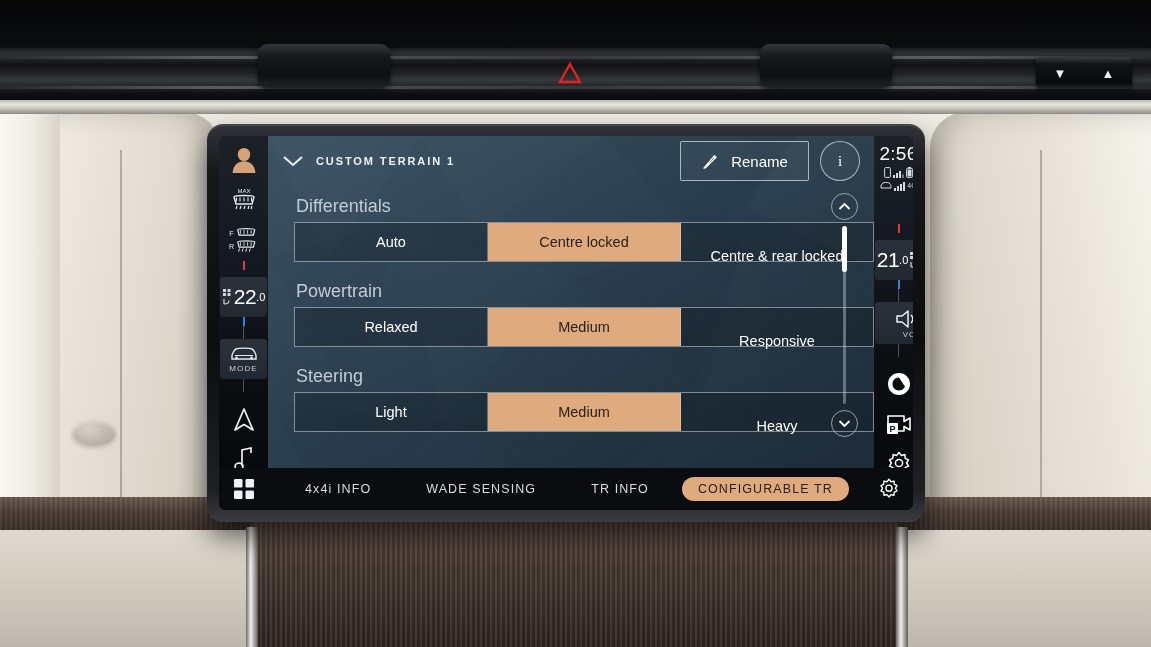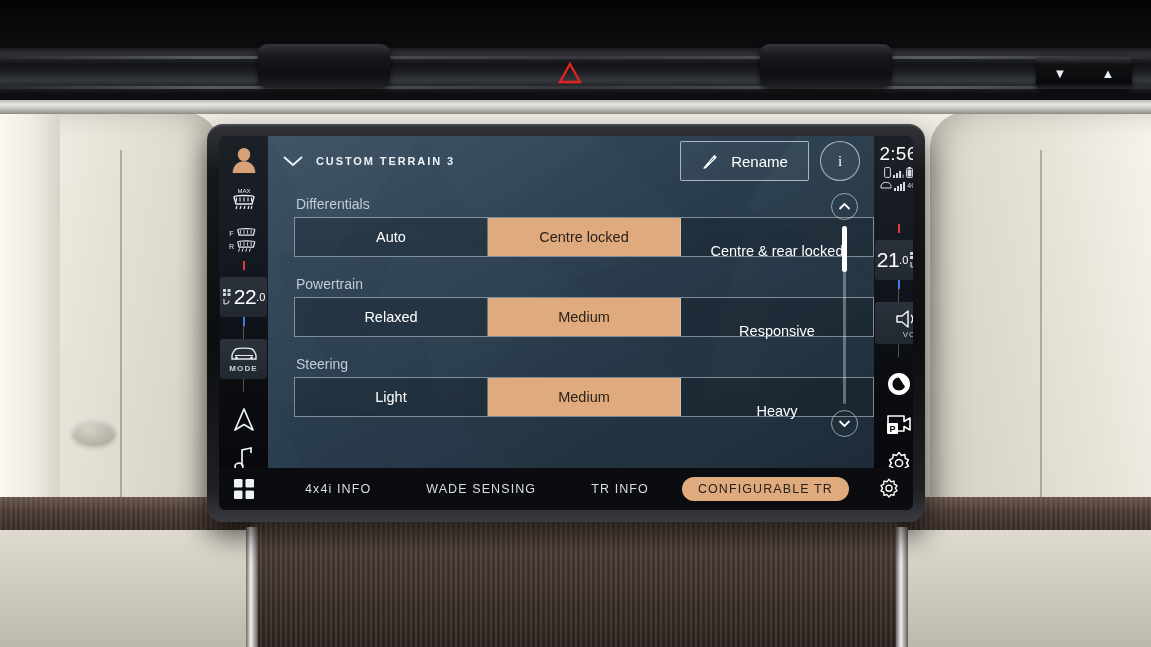--- a/index.html
+++ b/index.html
@@ -73,21 +73,21 @@
     background:linear-gradient(180deg,#2b323b 0%,#222830 100%);
     display:flex;align-items:center;justify-content:center;color:#fff;position:relative;}
   .temp-main{font-size:21px;letter-spacing:-.5px;}
   .temp-dec{font-size:11px;}
   .tick-red{width:2px;height:9px;background:#e03b3b;margin-top:4px;}
   .tick-blue{width:2px;height:9px;background:#3b7fe0;}
   .tick-line{width:1px;height:13px;background:rgba(255,255,255,.28);}
   .mode-tile{margin-top:0;width:47px;height:40px;border-radius:3px;
     background:linear-gradient(180deg,#2b323b 0%,#222830 100%);
     display:flex;flex-direction:column;align-items:center;justify-content:center;gap:1px;}
-  .mode-lbl{font-size:8px;letter-spacing:1.1px;color:#c9ced6;font-weight:bold;}
+  .mode-lbl{font-size:8px;letter-spacing:1.1px;color:#c9ced6;}
   .vol-tile{width:47px;height:42px;border-radius:3px;
     background:linear-gradient(180deg,#2b323b 0%,#222830 100%);
     display:flex;flex-direction:column;align-items:flex-end;justify-content:center;gap:0;}
   .vol-lbl{font-size:8px;letter-spacing:1.1px;color:#c9ced6;}
   .clock{margin-top:7px;color:#fff;font-size:19px;letter-spacing:.3px;}
   .status-rows{margin-top:2px;display:flex;flex-direction:column;gap:2px;align-items:center;}
   .status-row{display:flex;align-items:center;gap:2px;height:11px;}
   .net-lbl{font-size:7px;color:#d7dce3;letter-spacing:.2px;}
   .spacer{flex:1;}
 
@@ -99,21 +99,21 @@
   .chev-btn{width:26px;height:26px;display:flex;align-items:center;justify-content:center;}
   .title{margin-left:10px;color:#eef2f6;font-size:11px;letter-spacing:1.9px;font-weight:bold;}
   .rename-btn{margin-left:auto;width:127px;height:38px;border:1px solid rgba(214,226,236,.72);
     border-radius:2px;display:flex;align-items:center;justify-content:center;gap:11px;
     background:rgba(255,255,255,.045);}
   .rename-lbl{color:#fff;font-size:15px;}
   .info-btn{margin-left:11px;width:38px;height:38px;border-radius:50%;
     border:1px solid rgba(214,226,236,.72);display:flex;align-items:center;justify-content:center;
     color:#fff;font-size:15px;font-family:"Liberation Serif",serif;background:rgba(255,255,255,.045);}
   .body{position:relative;flex:1;padding:0 0 0 26px;}
-  .group-lbl{color:#c3ccd5;font-size:14px;margin:3px 0 5px 2px;}
+  .group-lbl{color:#c3ccd5;font-size:18px;margin:3px 0 5px 2px;}
   .seg{display:flex;height:40px;border:1px solid rgba(205,218,230,.55);box-sizing:border-box;
     width:580px;background:rgba(12,20,28,.30);}
   .seg > div{flex:1;display:flex;align-items:center;justify-content:center;font-size:14.5px;color:#fff;
     border-right:1px solid rgba(205,218,230,.40);box-sizing:border-box;}
   .seg > div:last-child{border-right:none;margin-top:28px;}
   .seg > div.on{background:#dfab7e;color:#2a2118;border-right-color:rgba(205,218,230,.40);}
   .g1{margin-top:10px;}
   .g2{margin-top:19px;}
   .g3{margin-top:19px;}
   .scroll-col{position:absolute;right:15px;top:7px;width:30px;height:244px;
@@ -266,21 +266,21 @@
         <polygon points="180,280 430,250 300,374" fill="#000000" opacity="0.035"></polygon>
         <polygon points="430,250 596,280 596,374 360,374" fill="#ffffff" opacity="0.015"></polygon>
       </svg>
 
       <div class="topbar">
         <div class="chev-btn">
           <svg width="22" height="14" viewBox="0 0 22 14">
             <path d="M2 3 L11 11 L20 3" fill="none" stroke="#eef2f6" stroke-width="2"></path>
           </svg>
         </div>
-        <div class="title">CUSTOM TERRAIN 3</div>
+        <div class="title">CUSTOM TERRAIN 1</div>
 
         <div class="rename-btn">
           <svg width="19" height="19" viewBox="0 0 19 19">
             <path d="M4 15 L3 16.2 L4.6 15.6 L15 5.2 L13.4 3.6 Z" fill="none" stroke="#fff" stroke-width="1.3" stroke-linejoin="round"></path>
             <path d="M12.4 4.6 L14 6.2" stroke="#fff" stroke-width="1.3"></path>
           </svg>
           <span class="rename-lbl">Rename</span>
         </div>
 
         <div class="info-btn">i</div>

